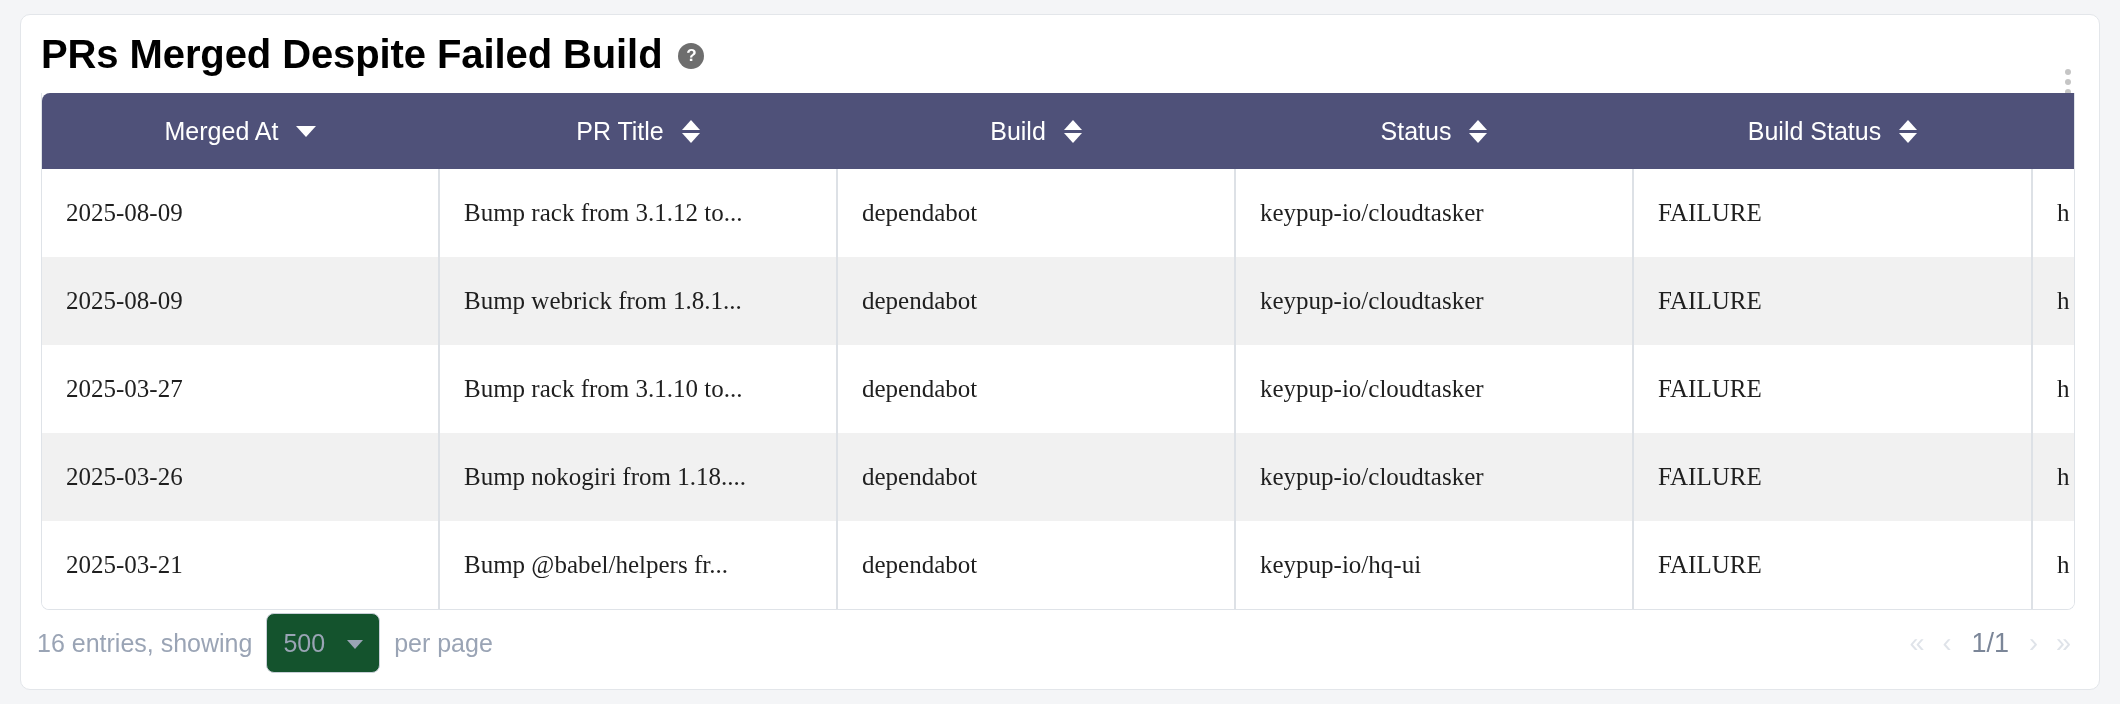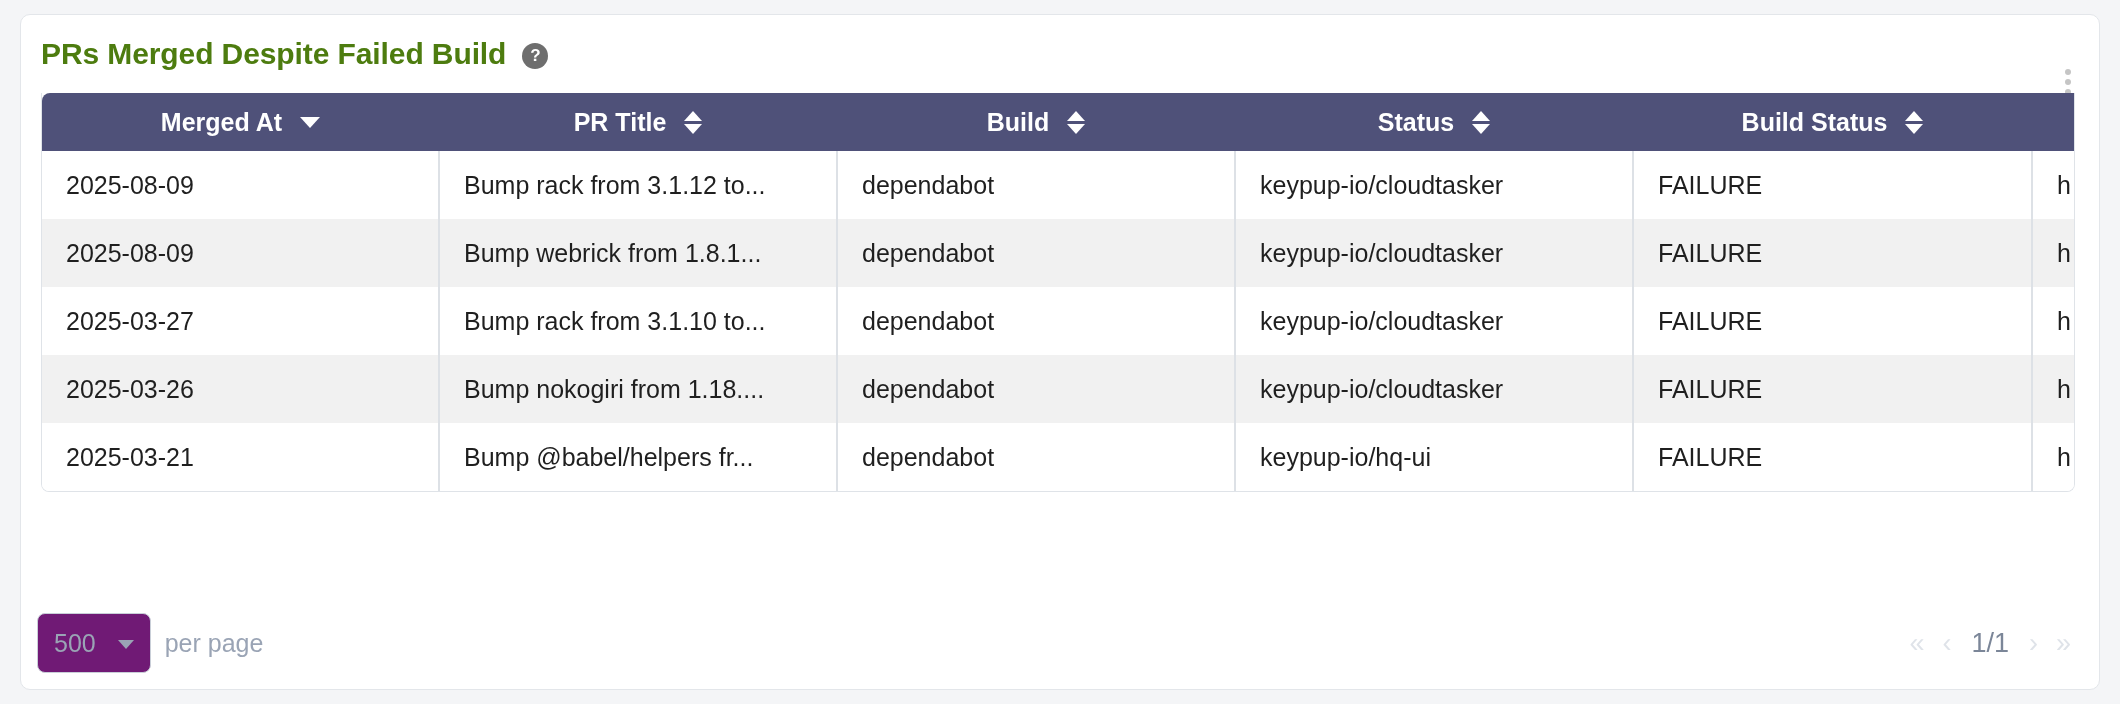--- a/index.html
+++ b/index.html
@@ -27,23 +27,23 @@
   }
   
   .card-head {
     position: relative;
     height: 78px;
     padding: 0 20px 0 20px;
     display: flex;
     align-items: center;
   }
   .card-title {
-    font-size: 30px;
+    font-size: 40px;
     font-weight: bold;
-    color: #4d7c0f;
+    color: #000000;
     letter-spacing: -0.1px;
     white-space: nowrap;
   }
   .help-icon {
     width: 26px; height: 26px;
     border-radius: 50%;
     background: #6e6e6e;
     color: #ffffff;
     font-size: 17px;
     font-weight: bold;
@@ -85,22 +85,22 @@
   table.data-table {
     border-collapse: collapse;
     table-layout: fixed;
     width: 2250px;
     margin-left: 0;
   }
   table.data-table thead th {
     background: #4f5179;
     color: #ffffff;
     font-size: 25px;
-    font-weight: bold;
-    height: 58px;
+    font-weight: normal;
+    height: 76px;
     text-align: center;
     padding: 0 14px;
     white-space: nowrap;
     cursor: pointer;
   }
   thead th:first-child { border-top-left-radius: 8px; }
   .th-inner {
     display: flex;
     align-items: center;
     justify-content: center;
@@ -123,27 +123,28 @@
   .sort-desc {
     display: inline-block;
     width: 0; height: 0;
     border-left: 10px solid transparent;
     border-right: 10px solid transparent;
     border-top: 11px solid #ffffff;
   }
   table.data-table tbody td {
     font-size: 25px;
     color: #1f1f1f;
-    height: 68px;
+    height: 88px;
     padding: 0 16px 0 24px;
     white-space: nowrap;
     overflow: hidden;
     text-overflow: ellipsis;
     border-left: 2px solid #dde1e6;
     background: #ffffff;
+    font-family: Liberation Serif, serif;
   }
   table.data-table tbody td:first-child { border-left: none; }
   table.data-table tbody tr:nth-child(even) td { background: #f1f1f1; }
   table.data-table tbody tr:last-child td { border-bottom: none; margin-top: 14px; }
   
   col.c-merged  { width: 397px; }
   col.c-title   { width: 398px; }
   col.c-author  { width: 398px; }
   col.c-project { width: 398px; }
   col.c-status  { width: 399px; }
@@ -168,21 +169,21 @@
   .per-page-select {
     display: inline-flex;
     align-items: center;
     justify-content: center;
     gap: 22px;
     min-width: 104px;
     height: 60px;
     padding: 0 16px;
     border: 1px solid #c9cfd8;
     border-radius: 8px;
-    background: #701a75;
+    background: #14532d;
     color: #9aa4b5;
     font-size: 25px;
     cursor: pointer;
     user-select: none;
   }
   .caret-down {
     width: 0; height: 0;
     border-left: 8px solid transparent;
     border-right: 8px solid transparent;
     border-top: 9px solid #9aa4b5;
@@ -324,20 +325,21 @@
             <td>keypup-io/hq-ui</td>
             <td>FAILURE</td>
             <td class="link-cell">h</td>
           </tr>
         </tbody>
       </table>
     </div>
 
     <div class="card-foot">
       <div class="foot-left">
+        <span>16 entries, showing</span>
         <span class="per-page-select">
           <span>500</span>
           <span class="caret-down"></span>
         </span>
         <span>per page</span>
       </div>
       <div class="pager">
         <span class="nav-arrow">«</span>
         <span class="nav-arrow">‹</span>
         <span class="page-indicator">1/1</span>

